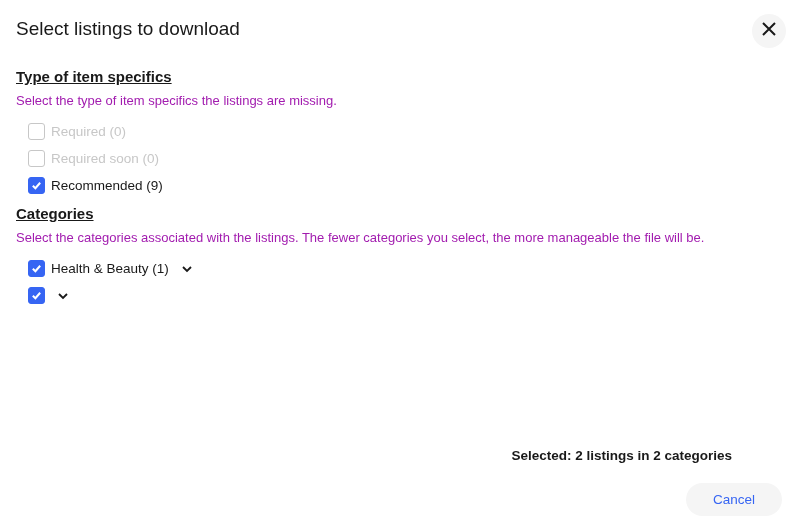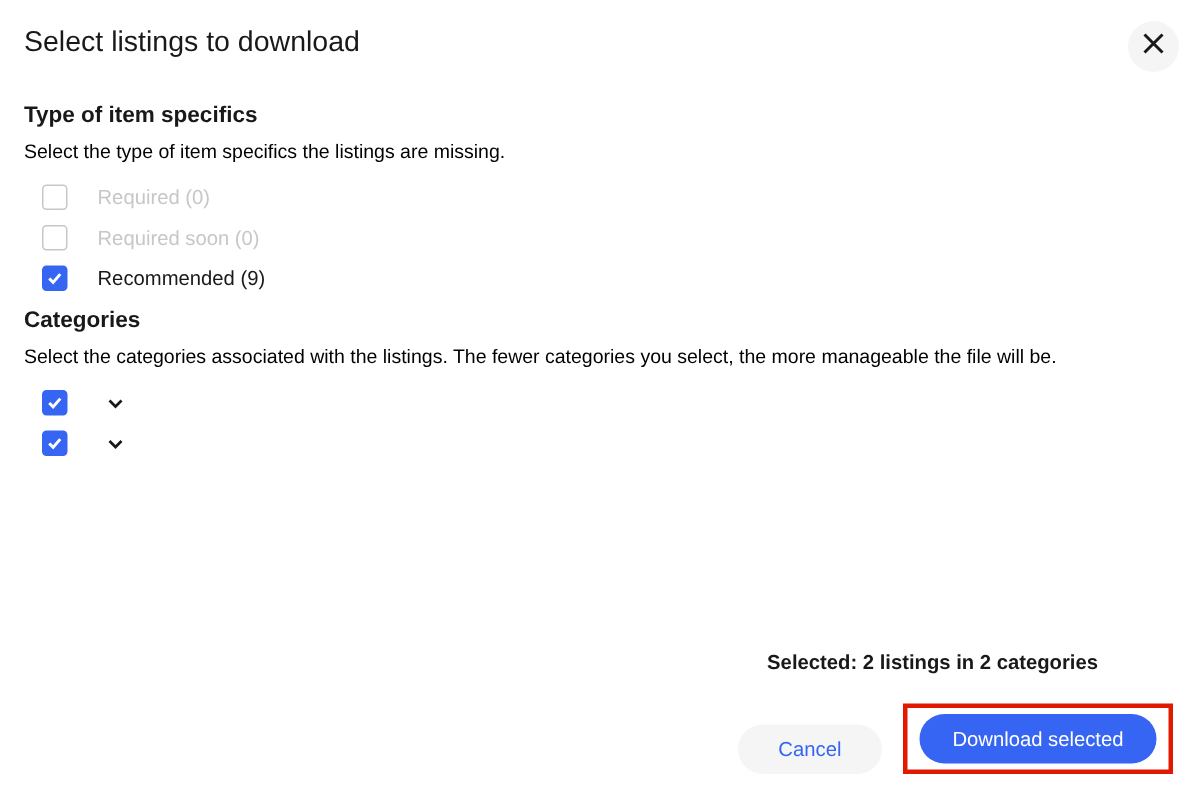--- a/index.html
+++ b/index.html
@@ -29,30 +29,31 @@
       align-items: center;
       justify-content: center;
       cursor: pointer;
     }
     .close-btn svg { width: 16px; height: 16px; }
     .section-heading {
       font-size: 15px;
       font-weight: 700;
       margin-bottom: 8px;
       margin-top: 6px;
+      text-decoration: underline;
     }
     .section-desc {
       font-size: 13px;
-      color: #000000;
+      color: #a21caf;
       margin-bottom: 10px;
     }
     .option-row {
       display: flex;
       align-items: center;
-      gap: 20px;
+      gap: 6px;
       padding: 5px 0 5px 12px;
       font-size: 13.5px;
     }
     .option-row.disabled { color: #c7c7c7; }
     .checkbox {
       width: 17px;
       height: 17px;
       border: 1.5px solid #c7c7c7;
       border-radius: 3px;
       display: inline-flex;
@@ -148,20 +149,21 @@
 
 <h2 class="section-heading" style="">Categories</h2>
 <p class="section-desc">Select the categories associated with the listings. The fewer categories you select, the more manageable the file will be.</p>
 
 <div class="option-row">
   <span class="checkbox checked">
     <svg viewBox="0 0 12 12" fill="none" stroke="#fff" stroke-width="2.2">
         <path d="M2 6.2 L4.8 9 L10 3"></path>
       </svg>
   </span>
+  <span>Health &amp; Beauty (1)</span>
   <span class="chevron">
     <svg viewBox="0 0 12 12" fill="none" stroke="#191919" stroke-width="1.8">
         <path d="M2 4 L6 8 L10 4"></path>
       </svg>
   </span>
 </div>
 <div class="option-row">
   <span class="checkbox checked">
     <svg viewBox="0 0 12 12" fill="none" stroke="#fff" stroke-width="2.2">
         <path d="M2 6.2 L4.8 9 L10 3"></path>
@@ -171,17 +173,14 @@
     <svg viewBox="0 0 12 12" fill="none" stroke="#191919" stroke-width="1.8">
         <path d="M2 4 L6 8 L10 4"></path>
       </svg>
   </span>
 </div>
 
 <div class="footer">
   <div class="selected-text">Selected: 2 listings in 2 categories</div>
   <div class="button-row">
     <button class="btn btn-cancel">Cancel</button>
-    <span class="highlight-box">
-      <button class="btn btn-primary">Download selected</button>
-    </span>
   </div>
 </div>
 
 </body></html>

